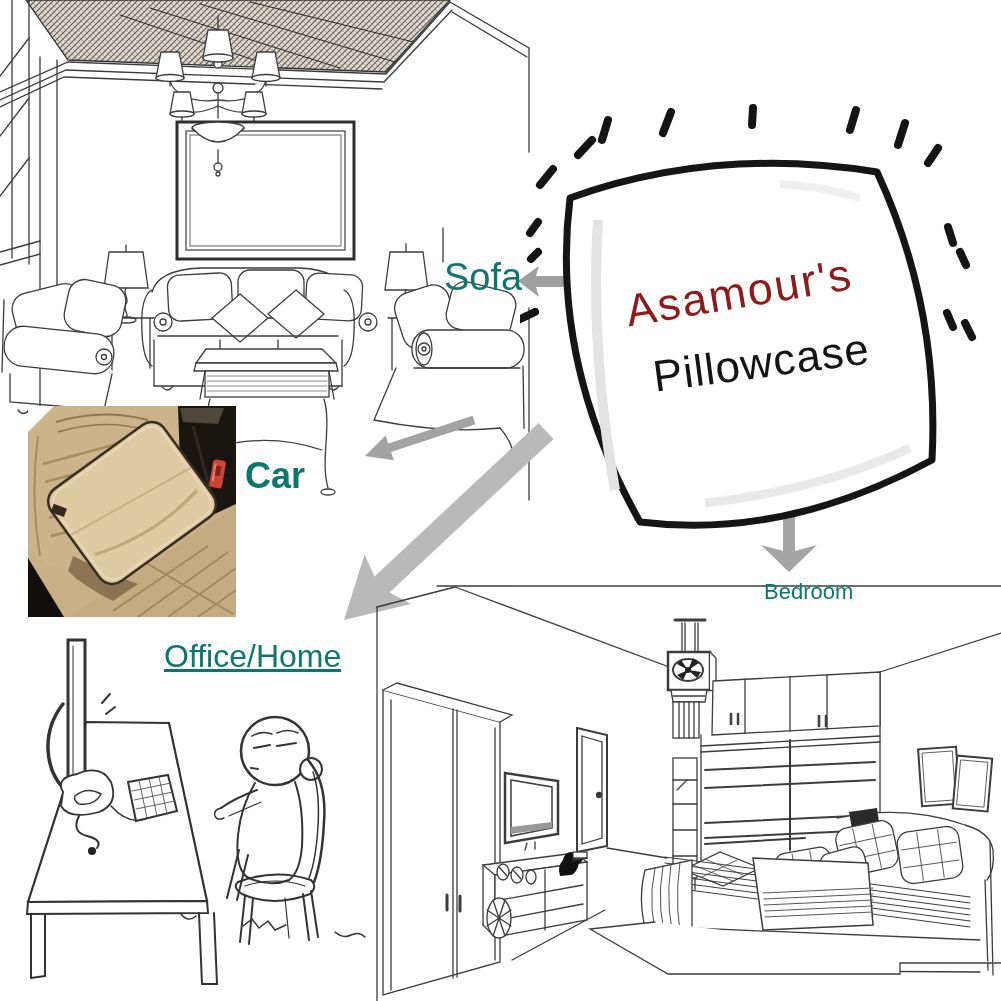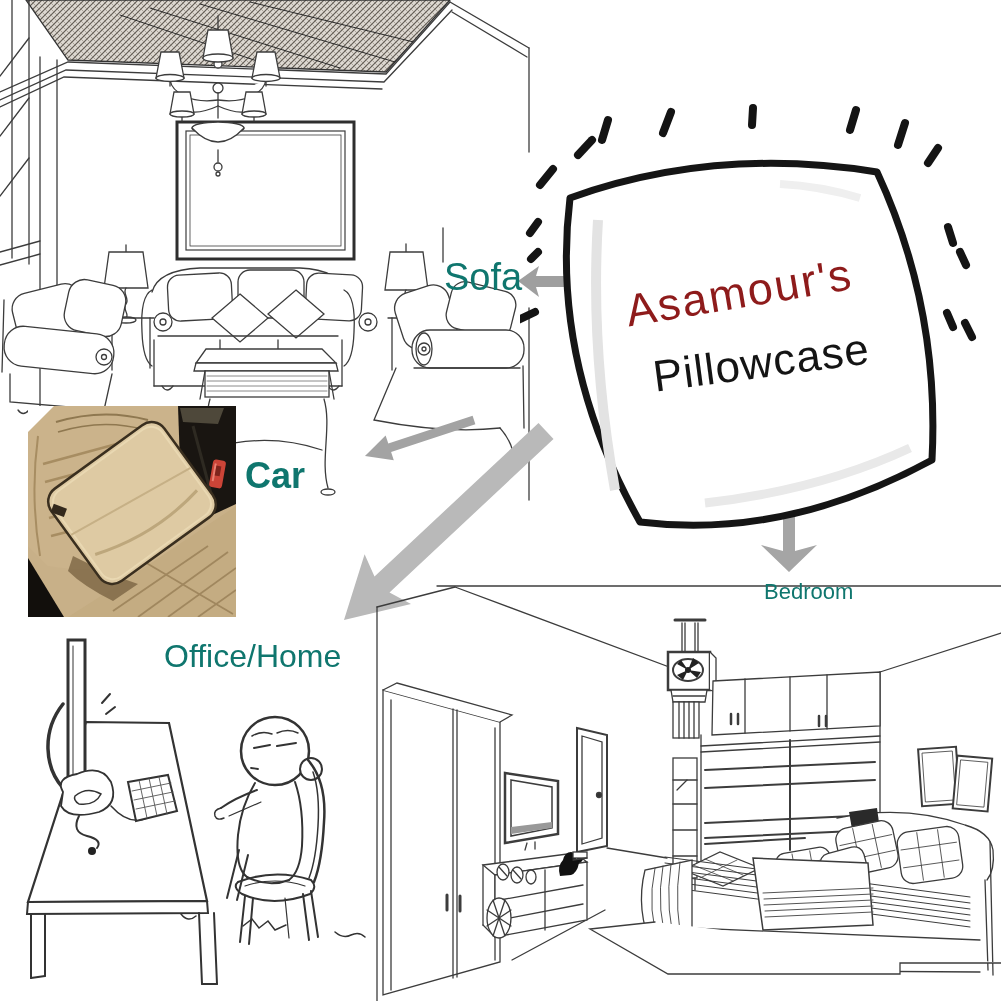--- a/index.html
+++ b/index.html
@@ -7,21 +7,21 @@
     position:relative;width:1001px;height:1001px;background:#ffffff;overflow:hidden;
     font-family:"Liberation Sans",sans-serif;color:#141414;
   }
   .stage svg{position:absolute;display:block;}
   .label{
     position:absolute;color:#0f766e;white-space:nowrap;line-height:1;
     font-family:"Liberation Sans",sans-serif;
   }
   .label-sofa{left:444px;top:258px;font-size:38px;}
   .label-car{left:245px;top:458px;font-size:36px;font-weight:bold;}
-  .label-office{left:164px;top:640px;font-size:32px;}
+  .label-office{left:164px;top:640px;font-size:32px;text-decoration:underline;}
   .label-bedroom{left:728px;top:581px;font-size:22px;margin-left:36px;}
   .brand-text{
     position:absolute;left:622px;top:286px;font-size:45px;letter-spacing:2px;
     color:#8e1b1b;transform:rotate(-9.5deg);transform-origin:left top;white-space:nowrap;
   }
   .product-text{
     position:absolute;left:650px;top:352px;font-size:44px;letter-spacing:1px;
     color:#141414;transform:rotate(-7.5deg);transform-origin:left top;white-space:nowrap;
   }
   .car-photo{

